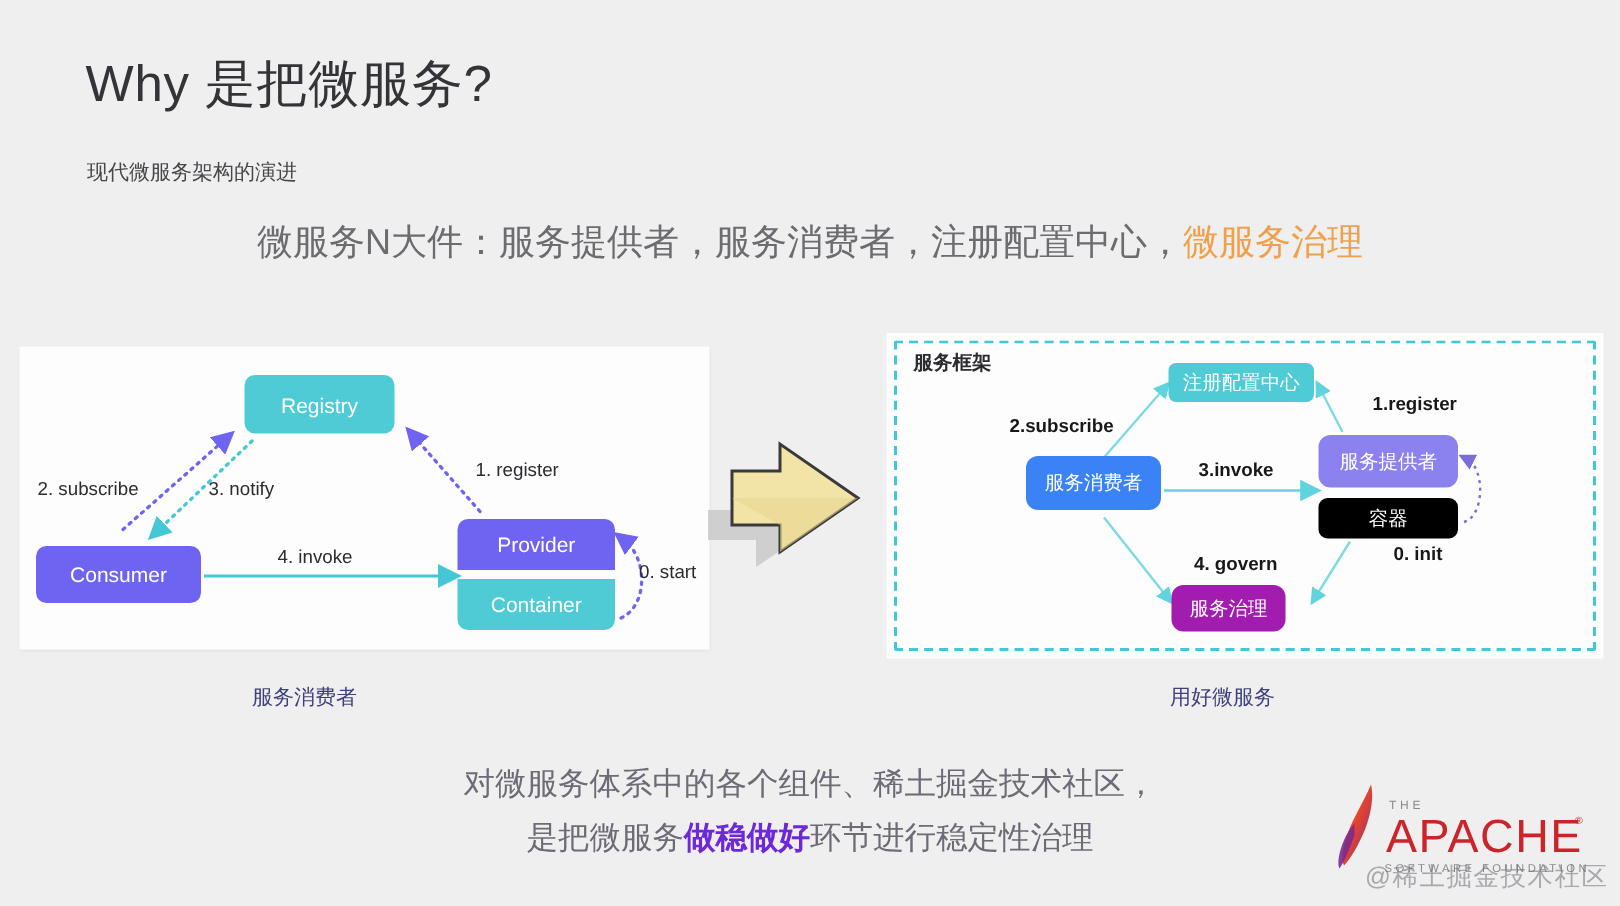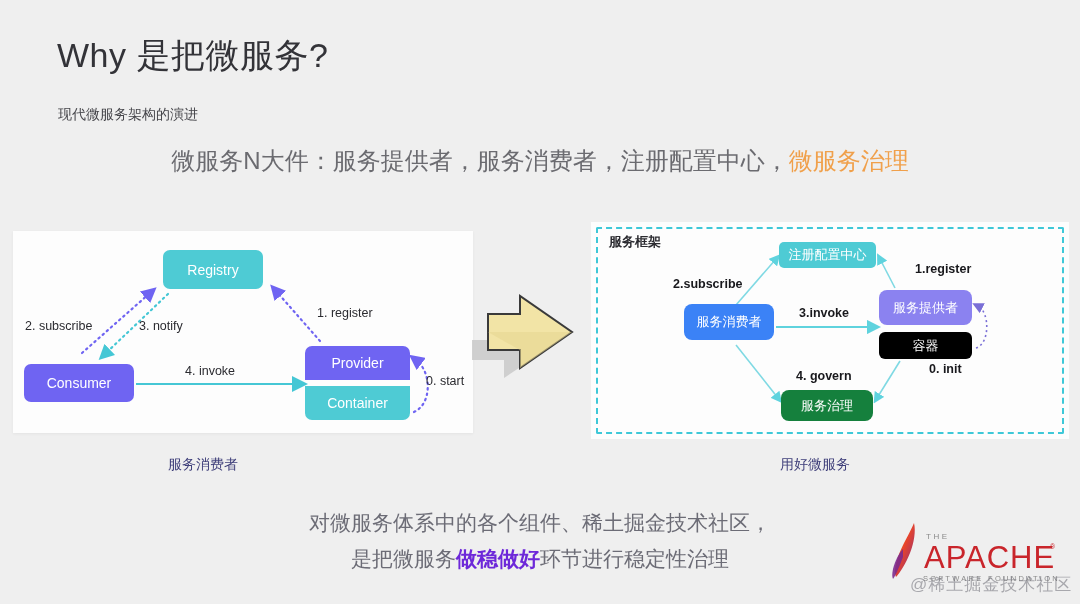--- a/index.html
+++ b/index.html
@@ -169,22 +169,22 @@
   }
   .box-r-rongqi {
     left: 879px; top: 332px;
     width: 93px; height: 27px;
     background: #000000;
     border-radius: 6px;
     font-size: 13px;
   }
   .box-r-govern {
     left: 781px; top: 390px;
-    width: 92px; height: 31px;
-    background: #15803d;
+    width: 76px; height: 31px;
+    background: #a21caf;
     border-radius: 8px;
     font-size: 13px;
   }
   .rlbl {
     position: absolute;
     font-size: 12.5px;
     font-weight: 600;
     color: #18181c;
     white-space: nowrap;
   }

